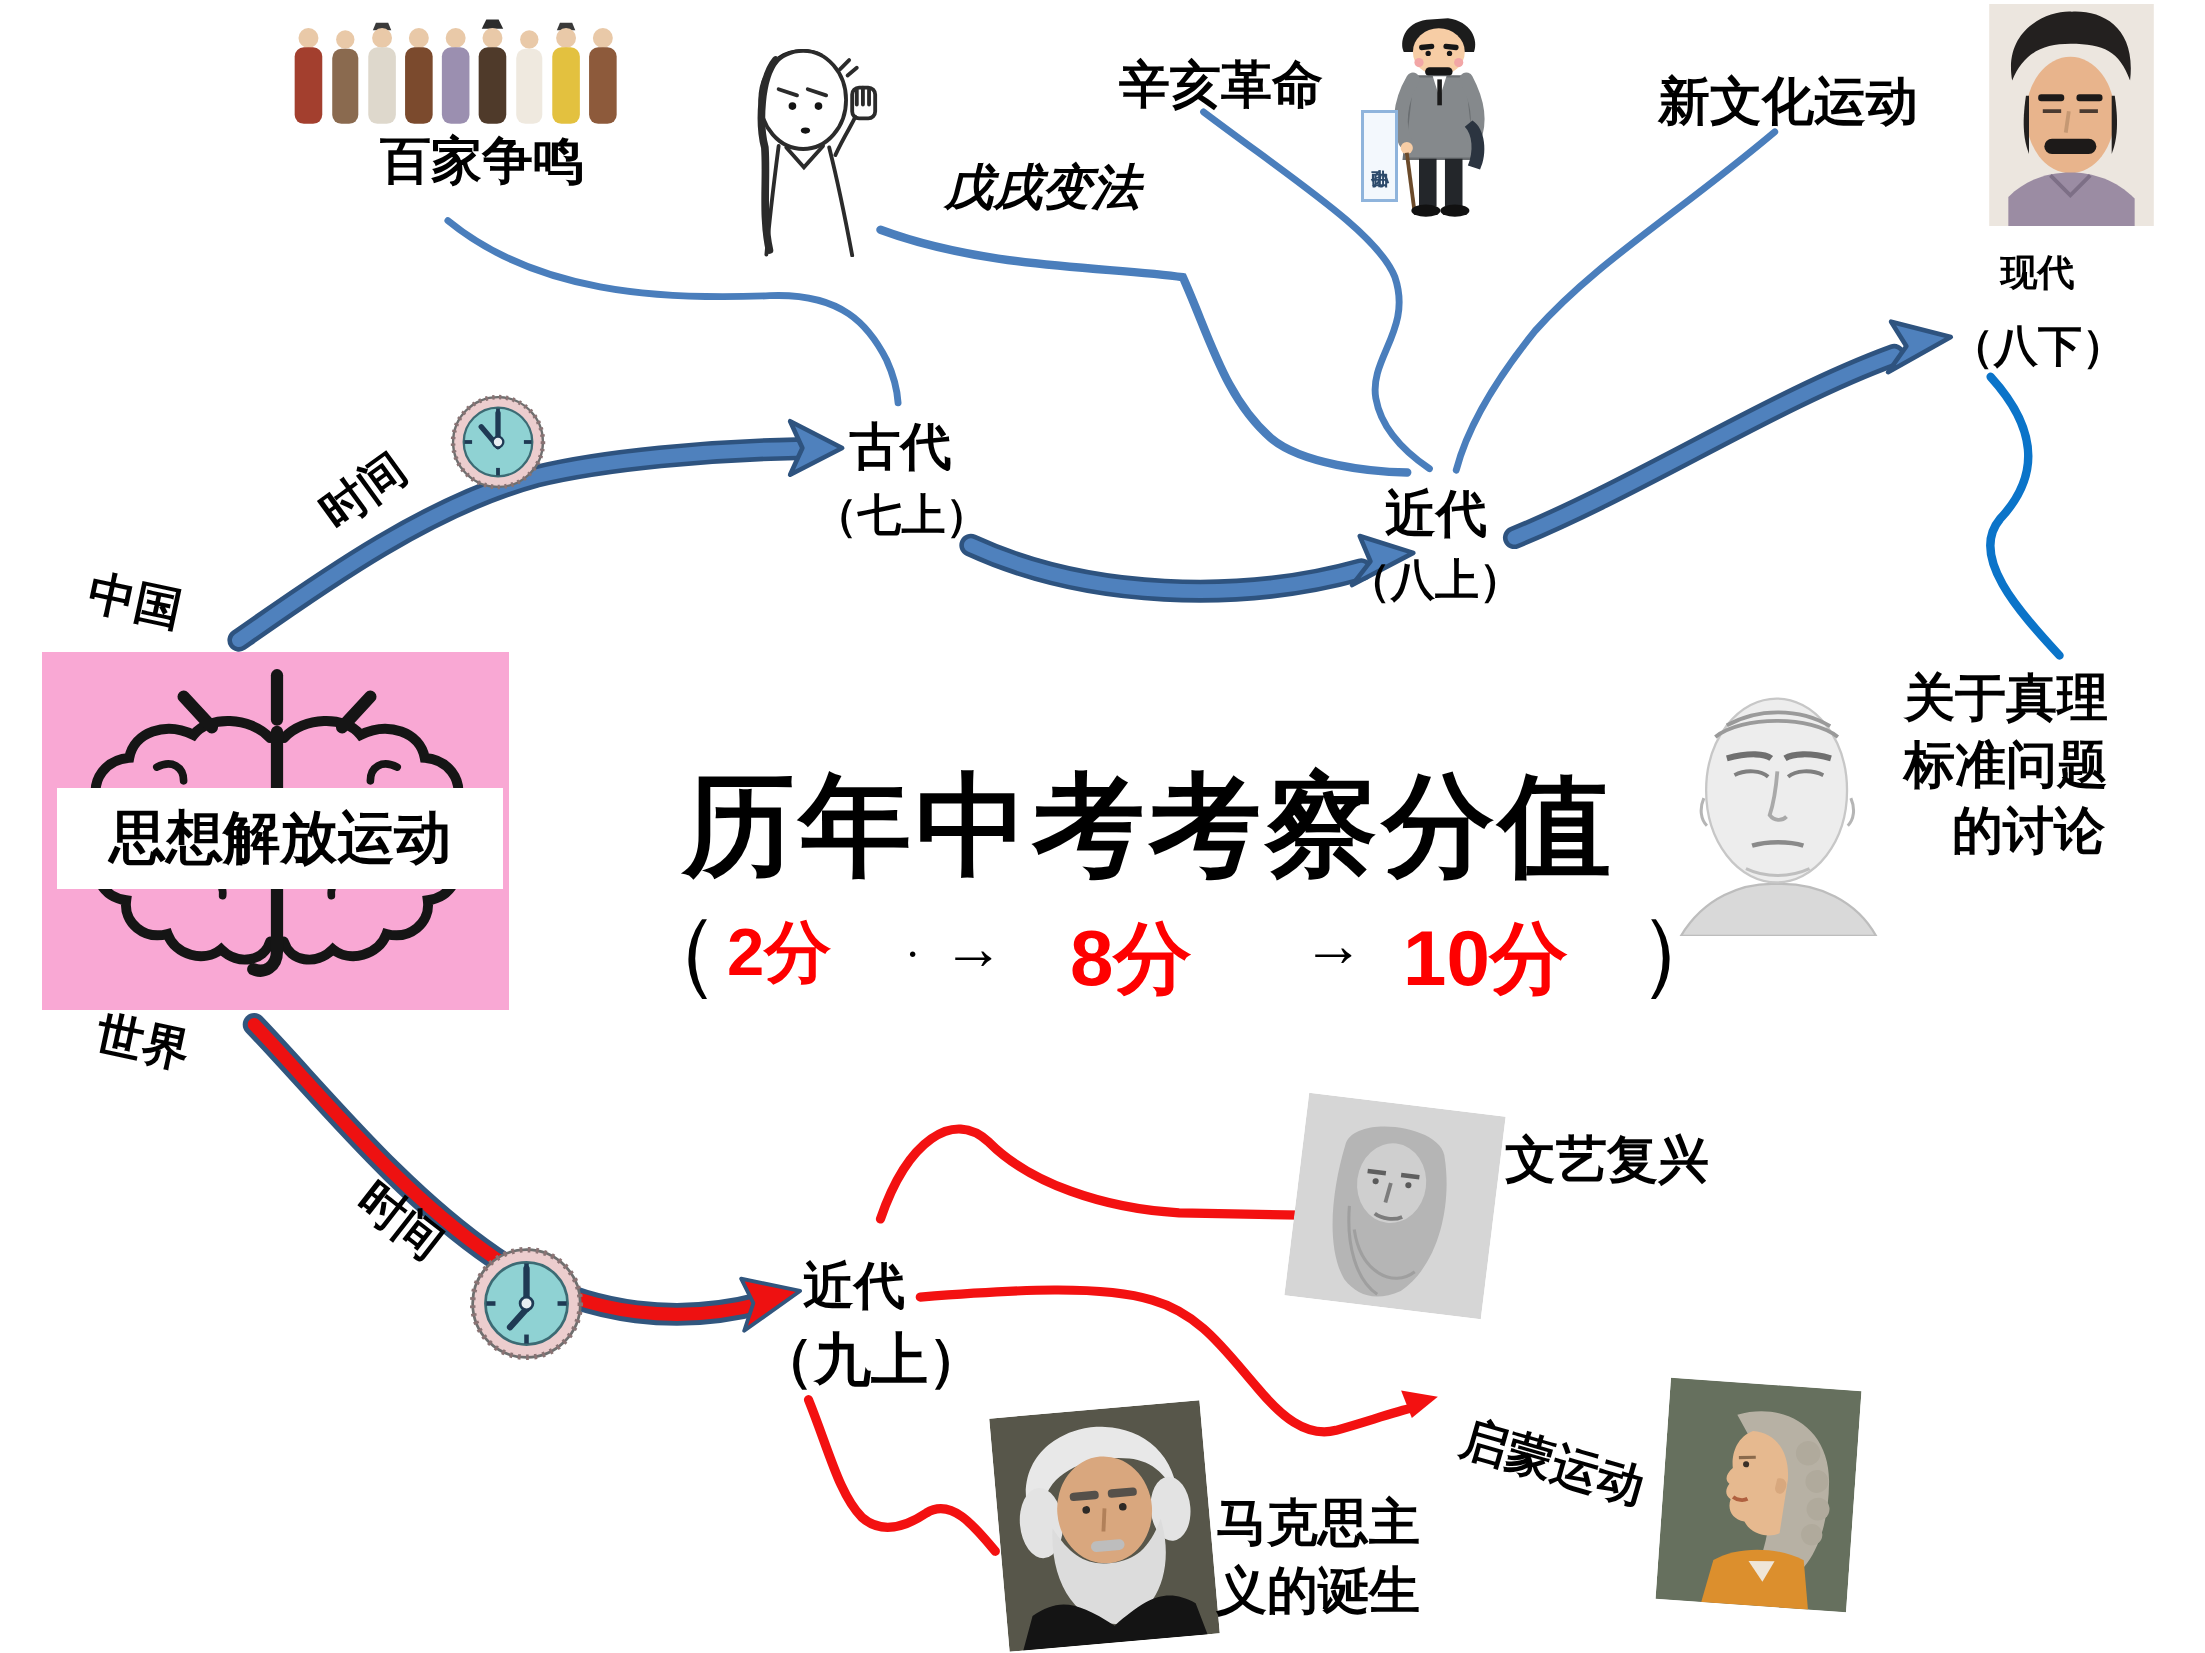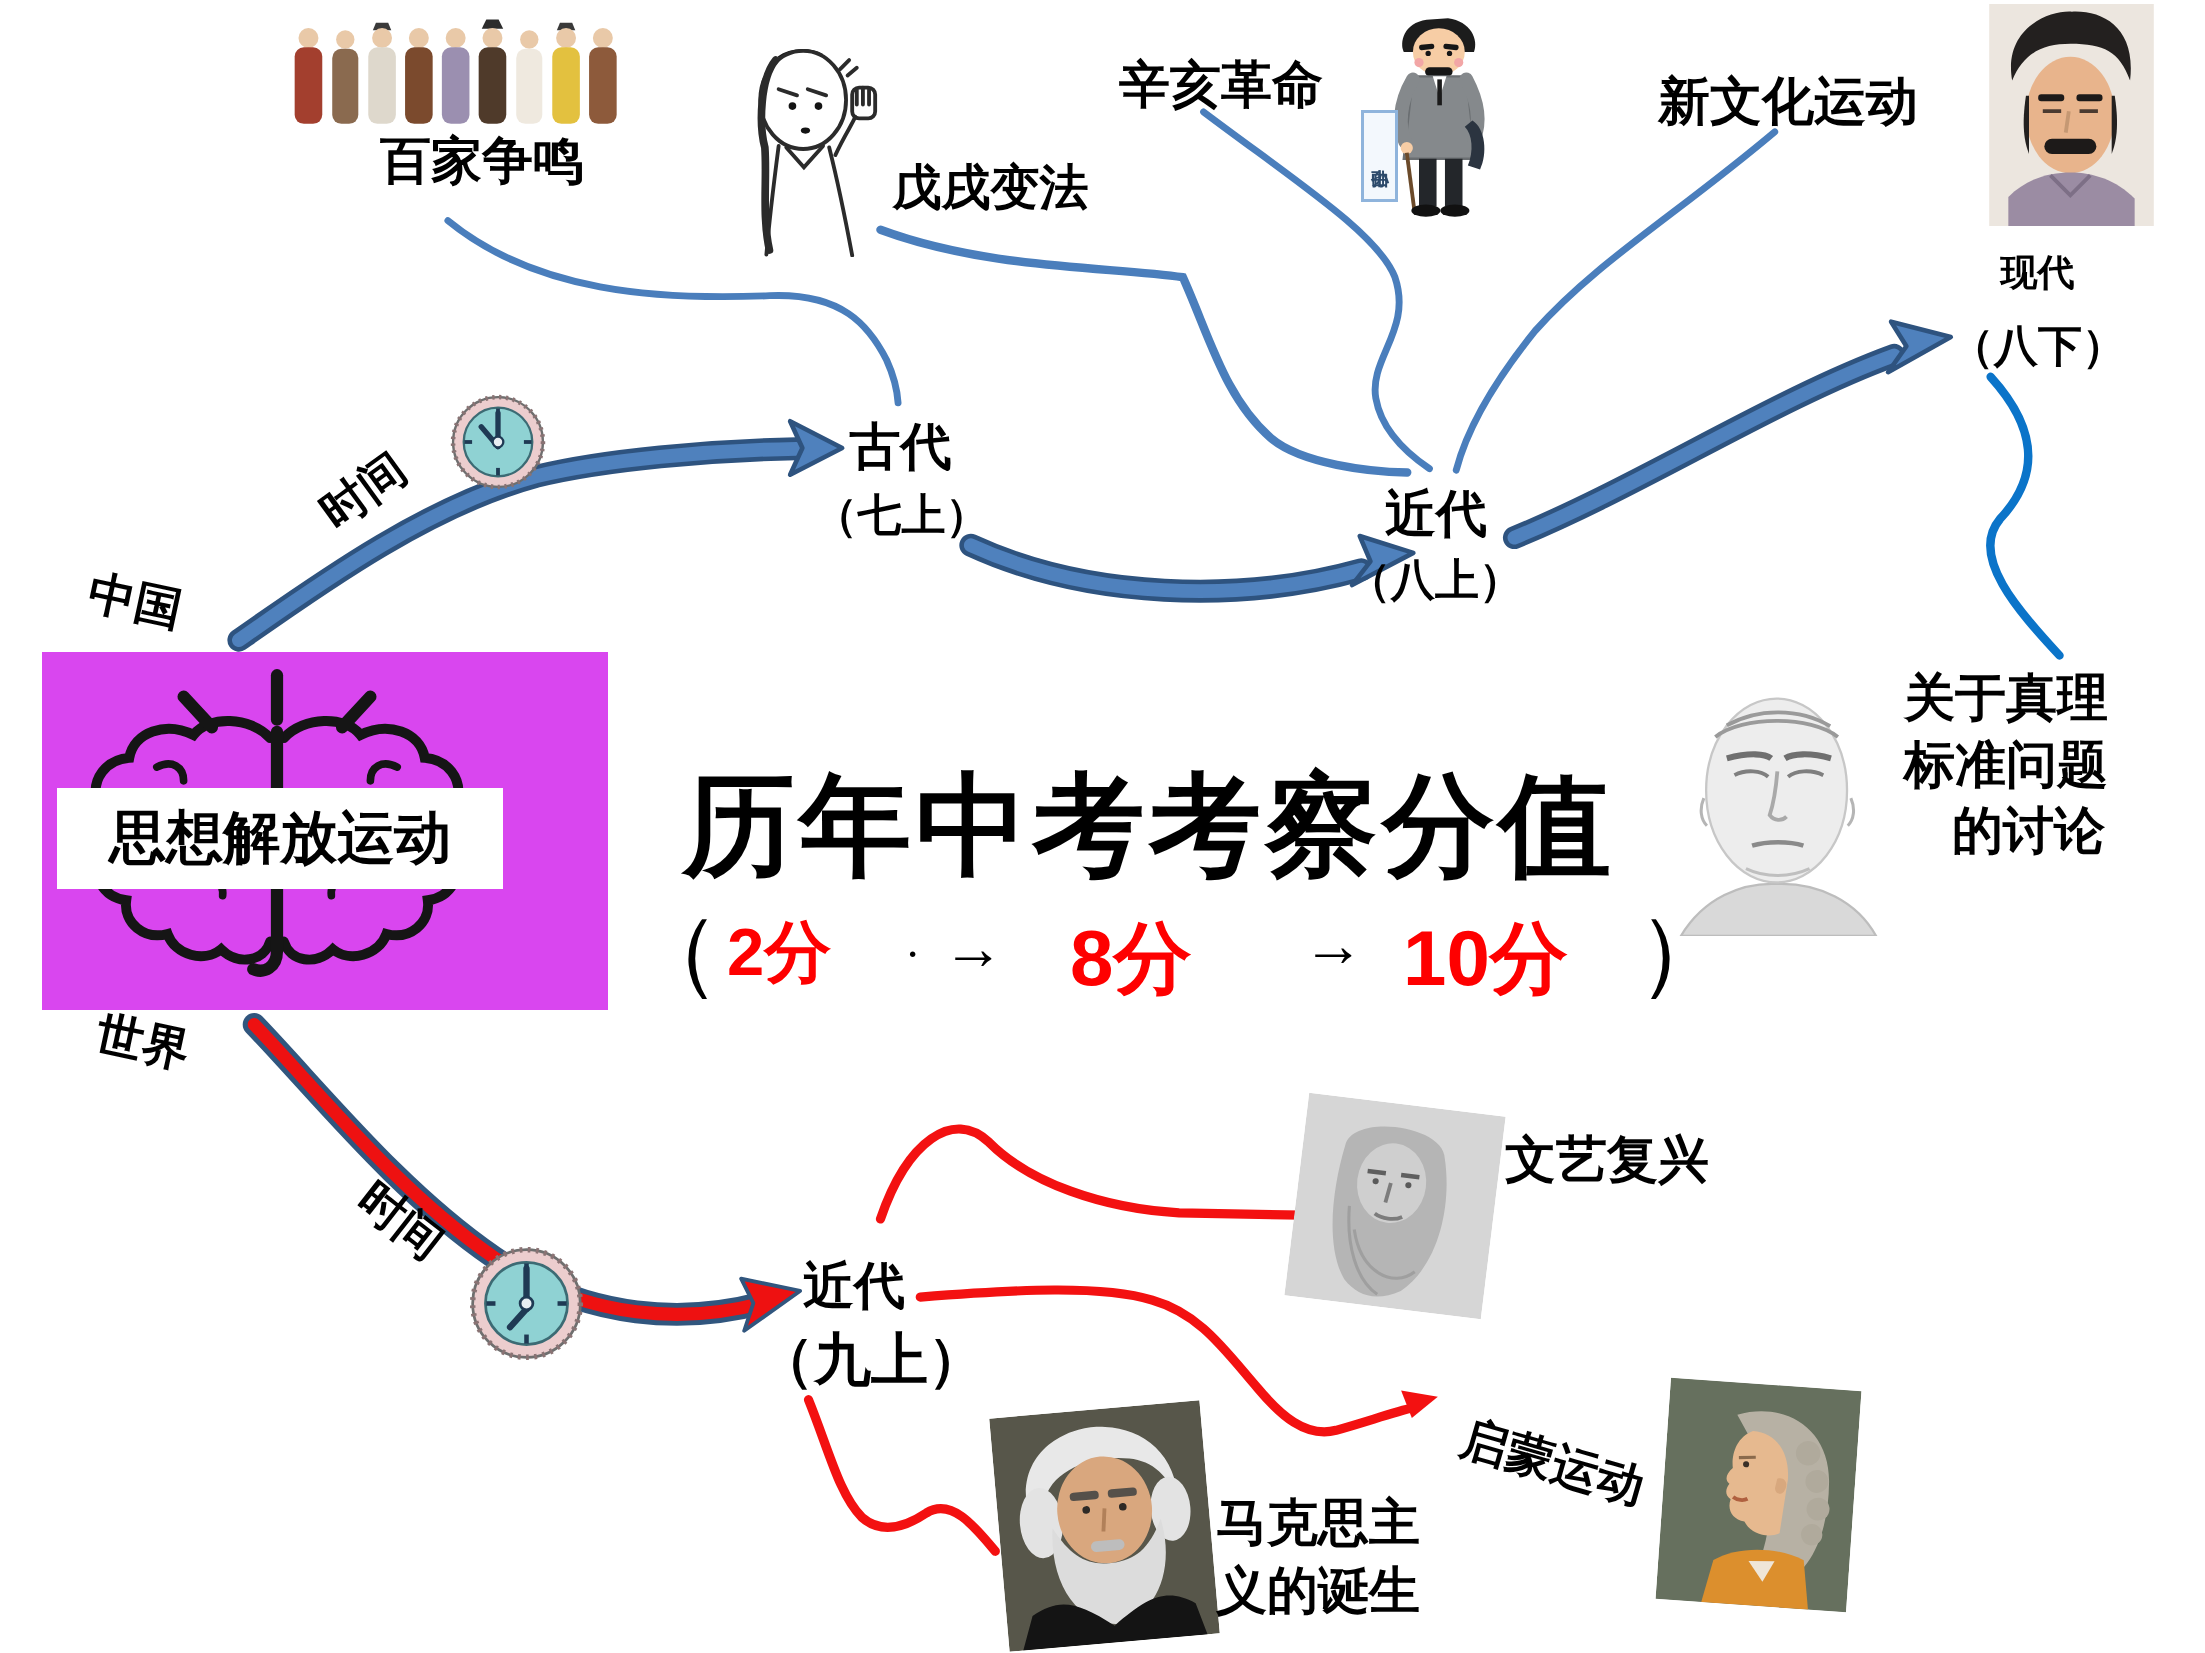--- a/index.html
+++ b/index.html
@@ -4,21 +4,21 @@
 <style>
   html,body{margin:0;padding:0;background:#fff;}
   #slide{position:relative;width:2205px;height:1654px;background:#fff;overflow:hidden;
          font-family:"Liberation Serif","DejaVu Serif",serif;}
   .t{position:absolute;color:#000;font-weight:bold;line-height:1.08;white-space:nowrap;}
   .ctr{text-align:center;}
   svg{display:block;}
   #lines{position:absolute;left:0;top:0;z-index:1;}
   .img{position:absolute;z-index:2;}
   .txt{z-index:3;}
-  #yellow-box{position:absolute;left:42px;top:652px;width:566px;height:358px;background:#d946ef;z-index:2;}
+  #yellow-box{position:absolute;left:42px;top:652px;width:467px;height:358px;background:#f9a8d4;z-index:2;}
   #center-label{position:absolute;left:15.3px;top:136px;width:446px;height:101px;background:#ffffff;
     display:flex;align-items:center;justify-content:center;font-family:"Liberation Sans","DejaVu Sans",sans-serif;
     font-weight:bold;font-size:57px;color:#000;z-index:4;}
   .clock{position:absolute;z-index:2;}
   .vert{writing-mode:vertical-rl;text-orientation:upright;}
 </style>
 </head>
 <body>
 
 <div id="slide">
@@ -295,21 +295,21 @@
       <circle cx="116" cy="130" r="5" fill="#2e2a26"></circle>
         <circle cx="164" cy="130" r="5" fill="#2e2a26"></circle>
       <path d="M 140 130 L 136 160" stroke="#b18059" stroke-width="5" fill="none"></path>
       <path d="M 70 150 C 60 222, 92 278, 142 282 C 196 278, 226 216, 212 150 C 192 192, 170 202, 140 202 C 110 202, 90 188, 70 150 Z" fill="#dcdcdc"></path>
       <rect x="118" y="172" width="44" height="14" rx="7" fill="#bdbdbd"></rect>
       <path d="M 18 306 L 34 262 C 70 242, 92 247, 140 284 C 190 247, 214 242, 248 264 L 260 306 Z" fill="#141414"></path>
     </svg>
   </div>
 
   <div class="t txt ctr" style="left:348px;top:134px;width:268px;font-size:51px;">百家争鸣</div>
-  <div class="t txt ctr" style="left:864px;top:162px;width:253px;font-size:49px;">戊戌变法</div>
+  <div class="t txt ctr" style="left:916px;top:162px;width:253px;font-size:49px;font-style:italic;">戊戌变法</div>
   <div class="t txt ctr" style="left:1091px;top:58px;width:260px;font-size:51px;">辛亥革命</div>
   <div class="t txt ctr" style="left:1635px;top:74px;width:306px;font-size:52px;">新文化运动</div>
 
   <div class="t txt ctr" style="left:1957px;top:253px;width:161px;font-size:37px;">现代</div>
   <div class="t txt ctr" style="left:1936px;top:323px;width:204px;font-size:44px;">（八下）</div>
 
   <div class="t txt ctr" style="left:824px;top:420px;width:153px;font-size:51px;">古代</div>
   <div class="t txt ctr" style="left:806px;top:492px;width:191px;font-size:44px;">（七上）</div>
 
   <div class="t txt ctr" style="left:1357px;top:487px;width:158px;font-size:51px;">近代</div>

